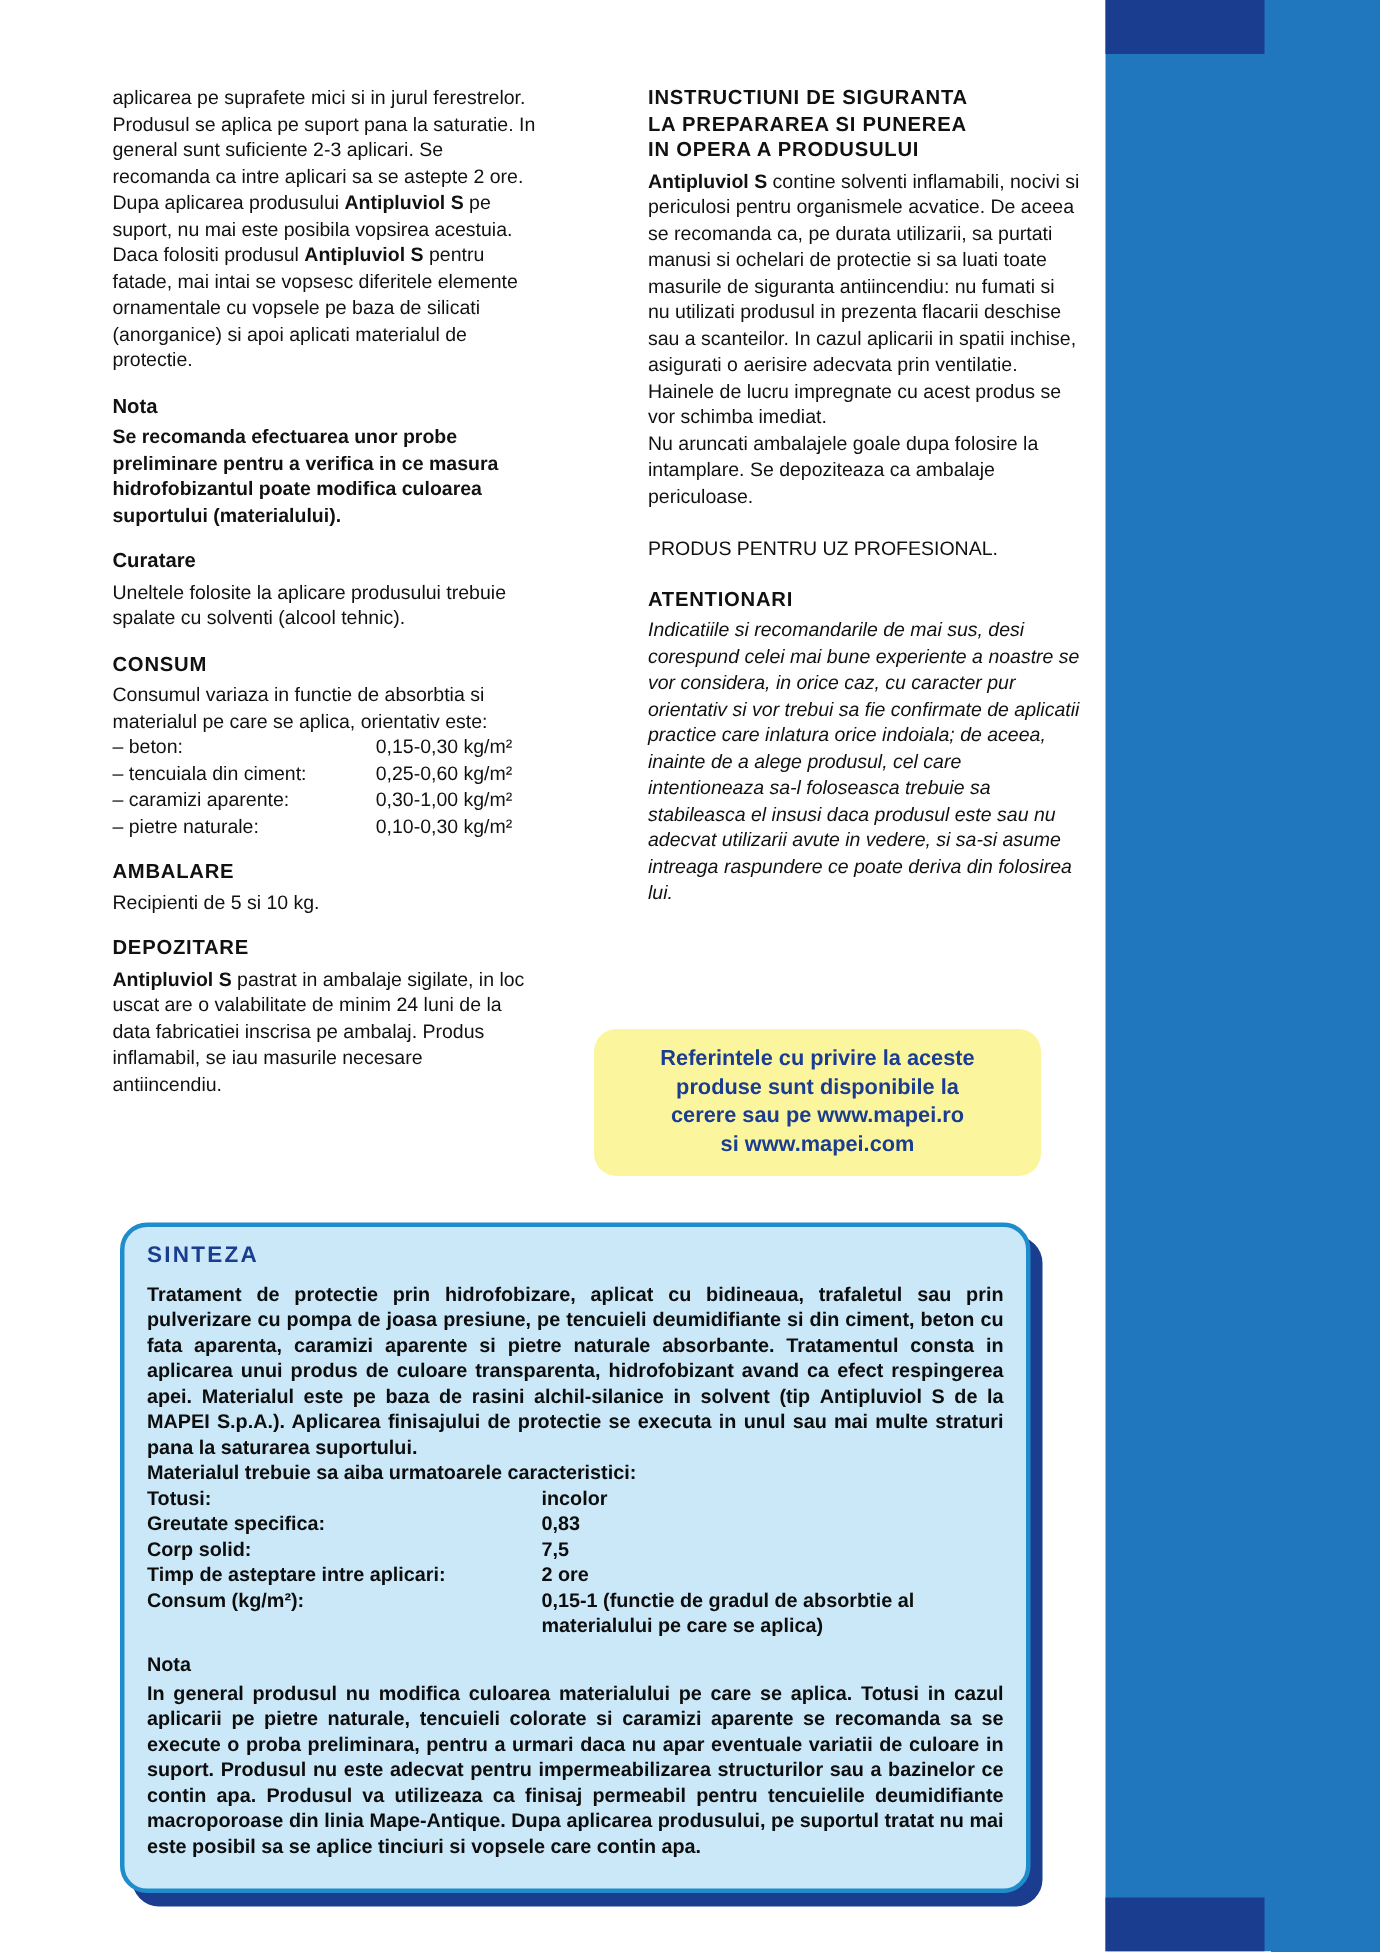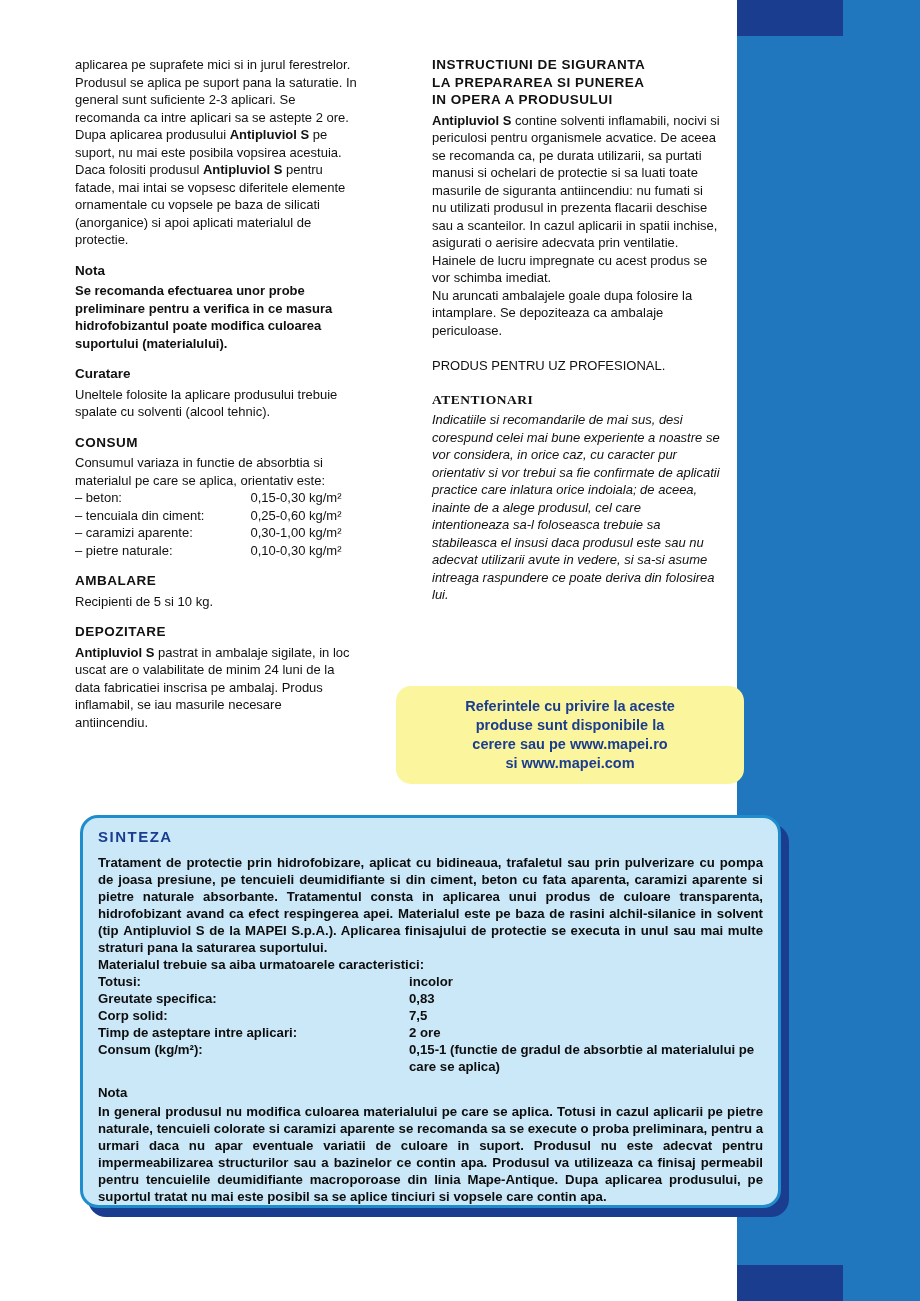--- a/index.html
+++ b/index.html
@@ -22,43 +22,43 @@
   .h:first-child{margin-top:0;}
   .bold-para{font-weight:700;}
   .italic-para{font-style:italic;}
   .gap-top{margin-top:18px;}
 
   .row{display:flex;}
   .row .lbl{width:160px;flex-shrink:0;}
   .row .val{flex:1;text-align:center;}
 
   .yellow-box{
-    position:absolute;left:396px;top:686px;width:348px;box-sizing:border-box;
+    position:absolute;left:396px;top:686px;width:298px;box-sizing:border-box;
     background:var(--yellow,#fbf69e);border-radius:15px;padding:11px 8px;
     text-align:center;font-weight:700;font-size:14.5px;line-height:19px;
     color:var(--navy,#1b3d8f);
   }
 
   .sinteza{
-    position:absolute;left:80px;top:815px;width:701px;box-sizing:border-box;
+    position:absolute;left:80px;top:815px;width:607px;box-sizing:border-box;
     background:var(--sinteza-bg,#cbe8f8);
     border:3px solid var(--sinteza-border,#1f8ccb);
     border-radius:18px;
     box-shadow:8px 9px 0 var(--navy,#1b3d8f);
-    padding:8px 15px 0 15px;
+    padding:8px 15px 20px 15px;
   }
   .sinteza-title{
     color:var(--navy,#1b3d8f);font-weight:700;font-size:15px;
     letter-spacing:1.5px;margin:2px 0 9px 0;
   }
   .sinteza-body{font-size:13.2px;line-height:17px;font-weight:700;color:#0d0d0d;}
   .just{text-align:justify;}
   .char-row{display:flex;}
   .char-row .lbl{width:263px;flex-shrink:0;}
-  .char-row .val{flex:1;margin-left:48px;}
+  .char-row .val{flex:1;}
   .sinteza-nota-h{font-weight:700;margin:9px 0 2px 0;}
 </style>
 </head>
 <body>
 
 <div class="page">
 
   <div class="band"></div>
   <div class="corner top"></div>
   <div class="corner bottom"></div>
@@ -106,21 +106,21 @@
   <div class="col col-right">
     <div class="h h-caps" style="margin-top:0;">
       <div>INSTRUCTIUNI DE SIGURANTA</div>
       <div>LA PREPARAREA SI PUNEREA</div>
       <div>IN OPERA A PRODUSULUI</div>
     </div>
     <p><b>Antipluviol S</b><span> contine solventi inflamabili, nocivi si periculosi pentru organismele acvatice. De aceea se recomanda ca, pe durata utilizarii, sa purtati manusi si ochelari de protectie si sa luati toate masurile de siguranta antiincendiu: nu fumati si nu utilizati produsul in prezenta flacarii deschise sau a scanteilor. In cazul aplicarii in spatii inchise, asigurati o aerisire adecvata prin ventilatie. Hainele de lucru impregnate cu acest produs se vor schimba imediat.</span></p>
     <p>Nu aruncati ambalajele goale dupa folosire la intamplare. Se depoziteaza ca ambalaje periculoase.</p>
     <p class="gap-top">PRODUS PENTRU UZ PROFESIONAL.</p>
 
-    <div class="h h-caps" style="margin-top:16px;font-family:Liberation Serif, serif;">ATENTIONARI</div>
+    <div class="h h-caps" style="margin-top:16px;">ATENTIONARI</div>
     <p class="italic-para">Indicatiile si recomandarile de mai sus, desi corespund celei mai bune experiente a noastre se vor considera, in orice caz, cu caracter pur orientativ si vor trebui sa fie confirmate de aplicatii practice care inlatura orice indoiala; de aceea, inainte de a alege produsul, cel care intentioneaza sa-l foloseasca trebuie sa stabileasca el insusi daca produsul este sau nu adecvat utilizarii avute in vedere, si sa-si asume intreaga raspundere ce poate deriva din folosirea lui.</p>
   </div>
 
   <div class="yellow-box">
     <div>Referintele cu privire la aceste</div>
     <div>produse sunt disponibile la</div>
     <div>cerere sau pe www.mapei.ro</div>
     <div>si www.mapei.com</div>
   </div>
 

